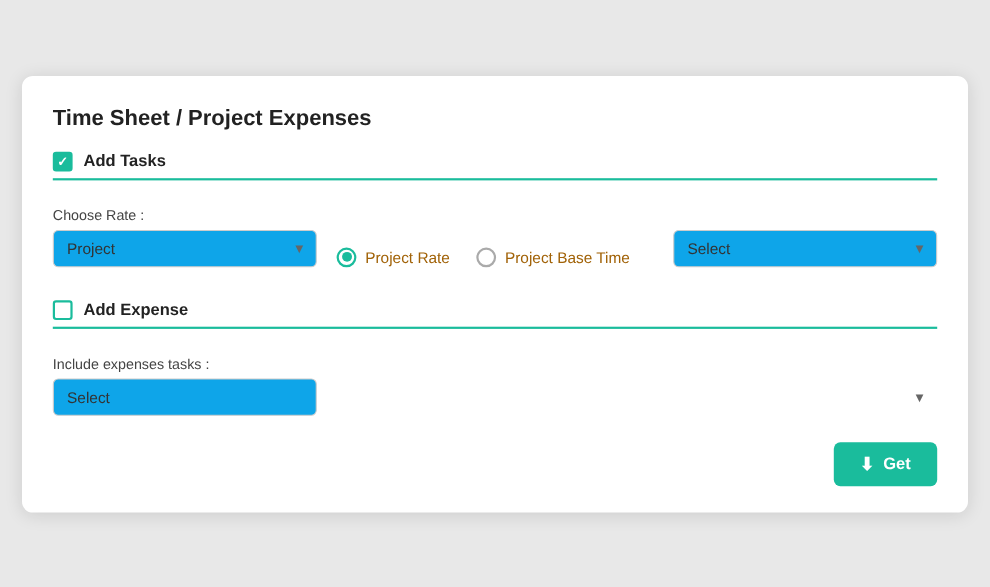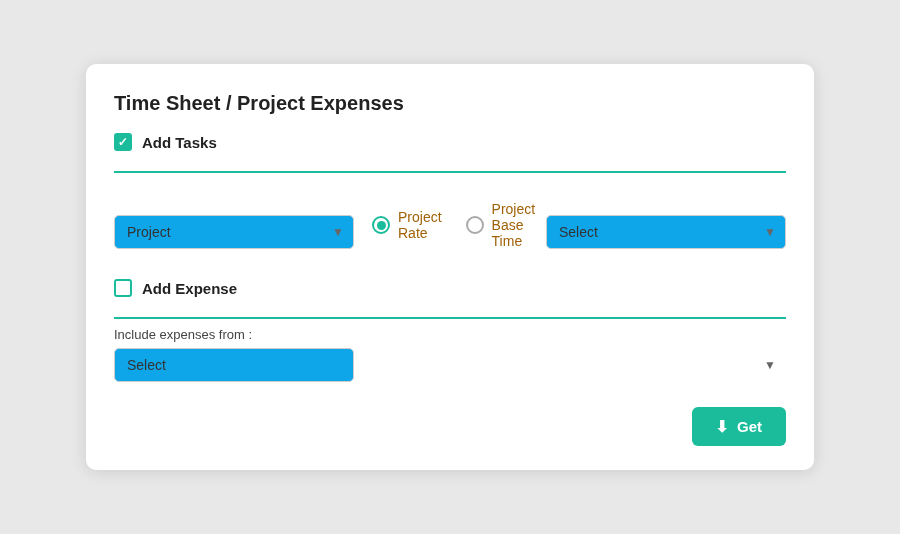--- a/index.html
+++ b/index.html
@@ -16,39 +16,39 @@
       justify-content: center;
       width: 900px;
       height: 534px;
       overflow: hidden;
     }
 
     .card {
       background: #fff;
       border-radius: 10px;
       box-shadow: 0 2px 16px rgba(0,0,0,0.12);
-      width: 728px;
+      width: 860px;
       padding: 28px 28px 28px 28px;
       position: relative;
     }
 
     .card-title {
       font-size: 20px;
       font-weight: 600;
       color: #222;
       margin-bottom: 18px;
     }
 
     .section-header {
       display: flex;
       align-items: center;
       gap: 10px;
       border-bottom: 2px solid #1abc9c;
-      padding-bottom: 20px;
-      margin-bottom: 8px;
+      padding-bottom: 6px;
+      margin-bottom: 24px;
     }
 
     .section-title {
       font-size: 15px;
       font-weight: 600;
       color: #222;
     }
 
     .checkbox-custom {
       width: 18px;
@@ -232,20 +232,21 @@
 
   <div class="add-tasks-section">
     <div class="section-header">
       <div class="checkbox-custom checked"></div>
       <span class="section-title">Add Tasks</span>
     </div>
 
     <div class="tasks-form-row">
       <div class="left-part">
         <div class="field-group">
+          <span class="field-label">Choose Rate :</span>
           <div class="select-wrapper">
             <select class="select-input select-narrow">
               <option>Project</option>
               <option>Employee</option>
               <option>Task</option>
             </select>
             <span class="select-arrow">▼</span>
           </div>
         </div>
 
@@ -274,21 +275,21 @@
     </div>
   </div>
 
   <div class="add-expense-section">
     <div class="section-header">
       <div class="checkbox-custom unchecked"></div>
       <span class="section-title">Add Expense</span>
     </div>
 
     <div class="field-group">
-      <span class="field-label">Include expenses from :</span>
+      <span class="field-label">Include expenses tasks :</span>
       <div class="select-wrapper">
         <select class="select-input select-narrow">
           <option>Select</option>
           <option>All</option>
           <option>Assigned</option>
         </select>
         <span class="select-arrow">▼</span>
       </div>
     </div>
   </div>

